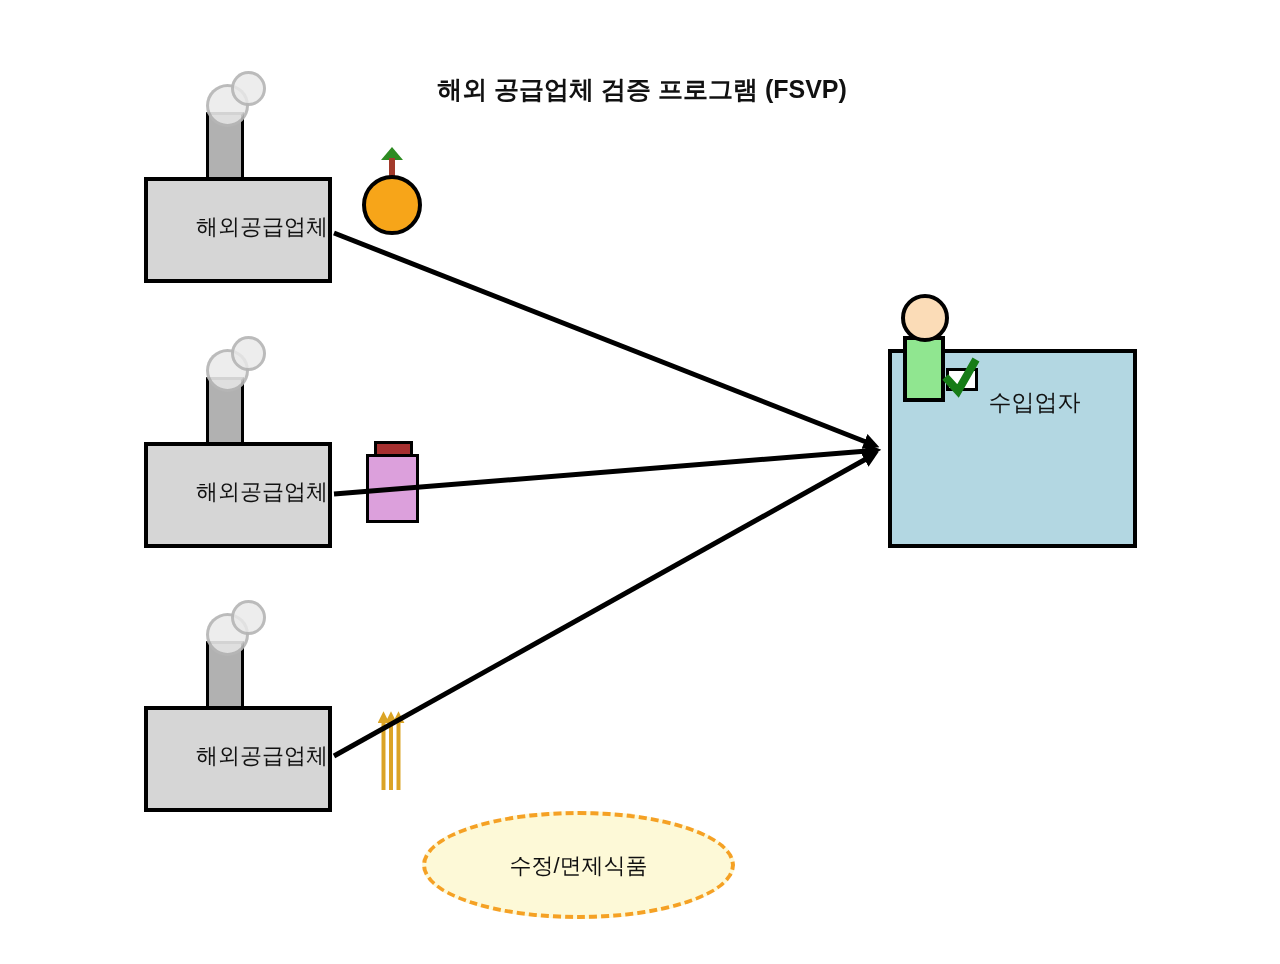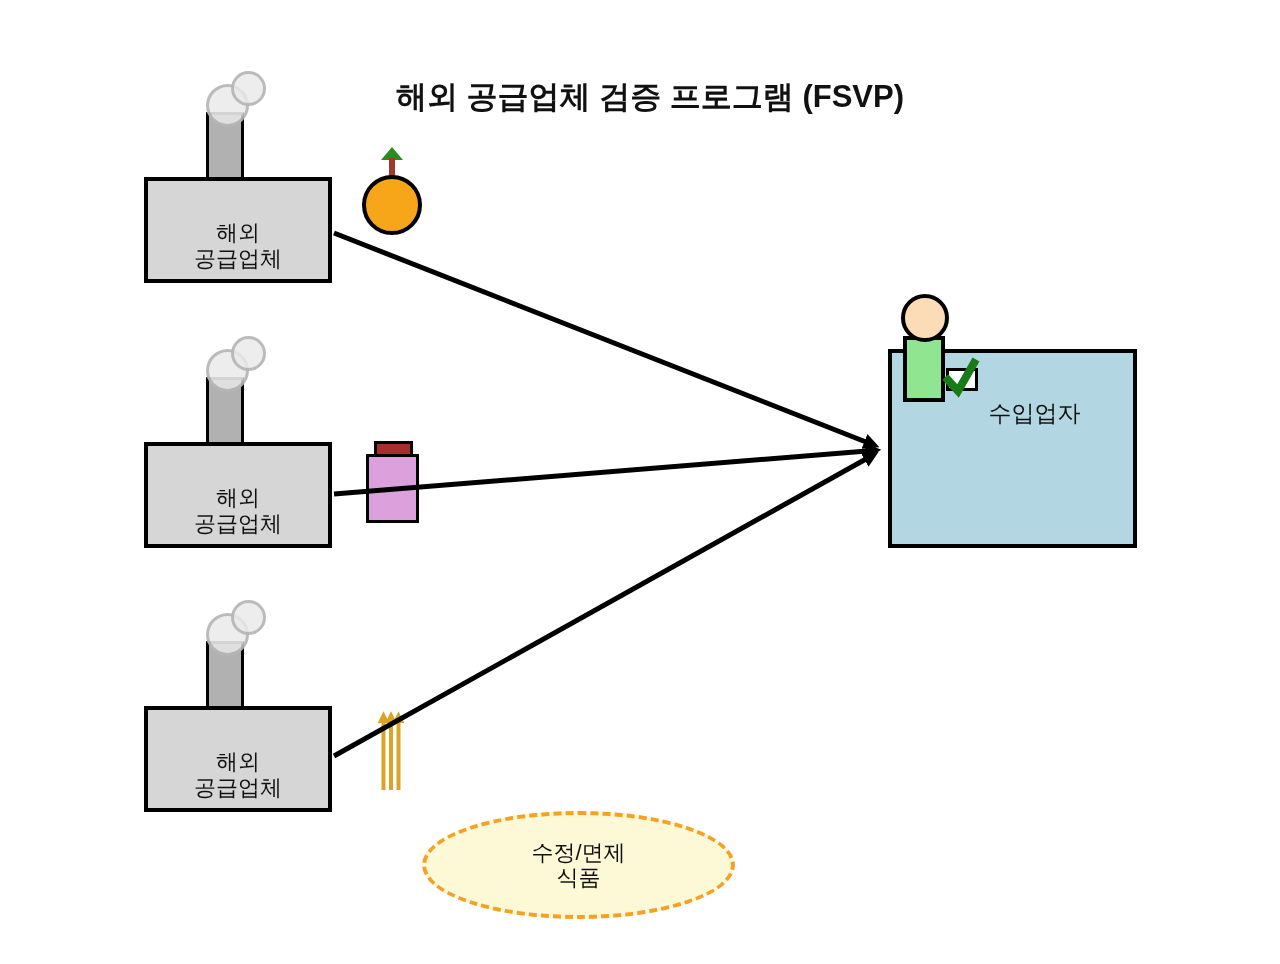--- a/index.html
+++ b/index.html
@@ -13,23 +13,23 @@
     width: 1280px;
     height: 964px;
     background: #ffffff;
     overflow: hidden;
   }
   .abs { position: absolute; box-sizing: border-box; }
 
   
   .title {
     left: 342px; top: 67px; width: 600px;
-    margin: 8px;
-    text-align: center;
-    font-size: 31px;
+    margin: 0;
+    text-align: center;
+    font-size: 25px;
     font-weight: 700;
     color: #111111;
     line-height: 44px;
     letter-spacing: 0;
   }
 
   
   .factory-group { position: absolute; left: 0; width: 0; height: 0; }
   .fg-0 { top: 0; }
   .fg-1 { top: 265px; }
@@ -48,21 +48,20 @@
     background: #B1B1B1;
     border-left: 3px solid #000;
     border-right: 3px solid #000;
     border-top: 3px solid #6E6E6E;
   }
   .fbox {
     left: 144px; top: 177px; width: 188px; height: 106px;
     background: #D6D6D6;
     border: 4px solid #000;
     display: flex;
-    flex-direction: column;
     justify-content: flex-end;
     align-items: center;
     padding-bottom: 7px;
   }
   .fbox .line {
     font-size: 22px;
     line-height: 26px;
     color: #111111;
     text-align: center;
   }
@@ -97,21 +96,21 @@
     border: 3px solid #000;
   }
 
   
   .importer-box {
     left: 888px; top: 349px; width: 249px; height: 199px;
     background: #B3D7E2;
     border: 4px solid #000;
   }
   .importer-label {
-    left: 888px; top: 399px; width: 293px;
+    left: 888px; top: 388px; width: 293px;
     text-align: center;
     color: #111111;
     font-size: 23px;
     line-height: 29px;
   }
   .person-body {
     left: 903px; top: 336px; width: 42px; height: 66px;
     background: #90E690;
     border: 4px solid #000;
   }
@@ -127,21 +126,21 @@
     border: 3px solid #000;
   }
 
   
   .exempt-ellipse {
     left: 422px; top: 811px; width: 313px; height: 108px;
     border-radius: 50%;
     background: #FDF9D7;
     border: 4px dashed #F5A124;
     display: flex;
-    flex-direction: column;
+    flex-direction: row;
     justify-content: center;
     align-items: center;
   }
   .exempt-ellipse .line {
     font-size: 22px;
     line-height: 25px;
     color: #111111;
     text-align: center;
   }
 

